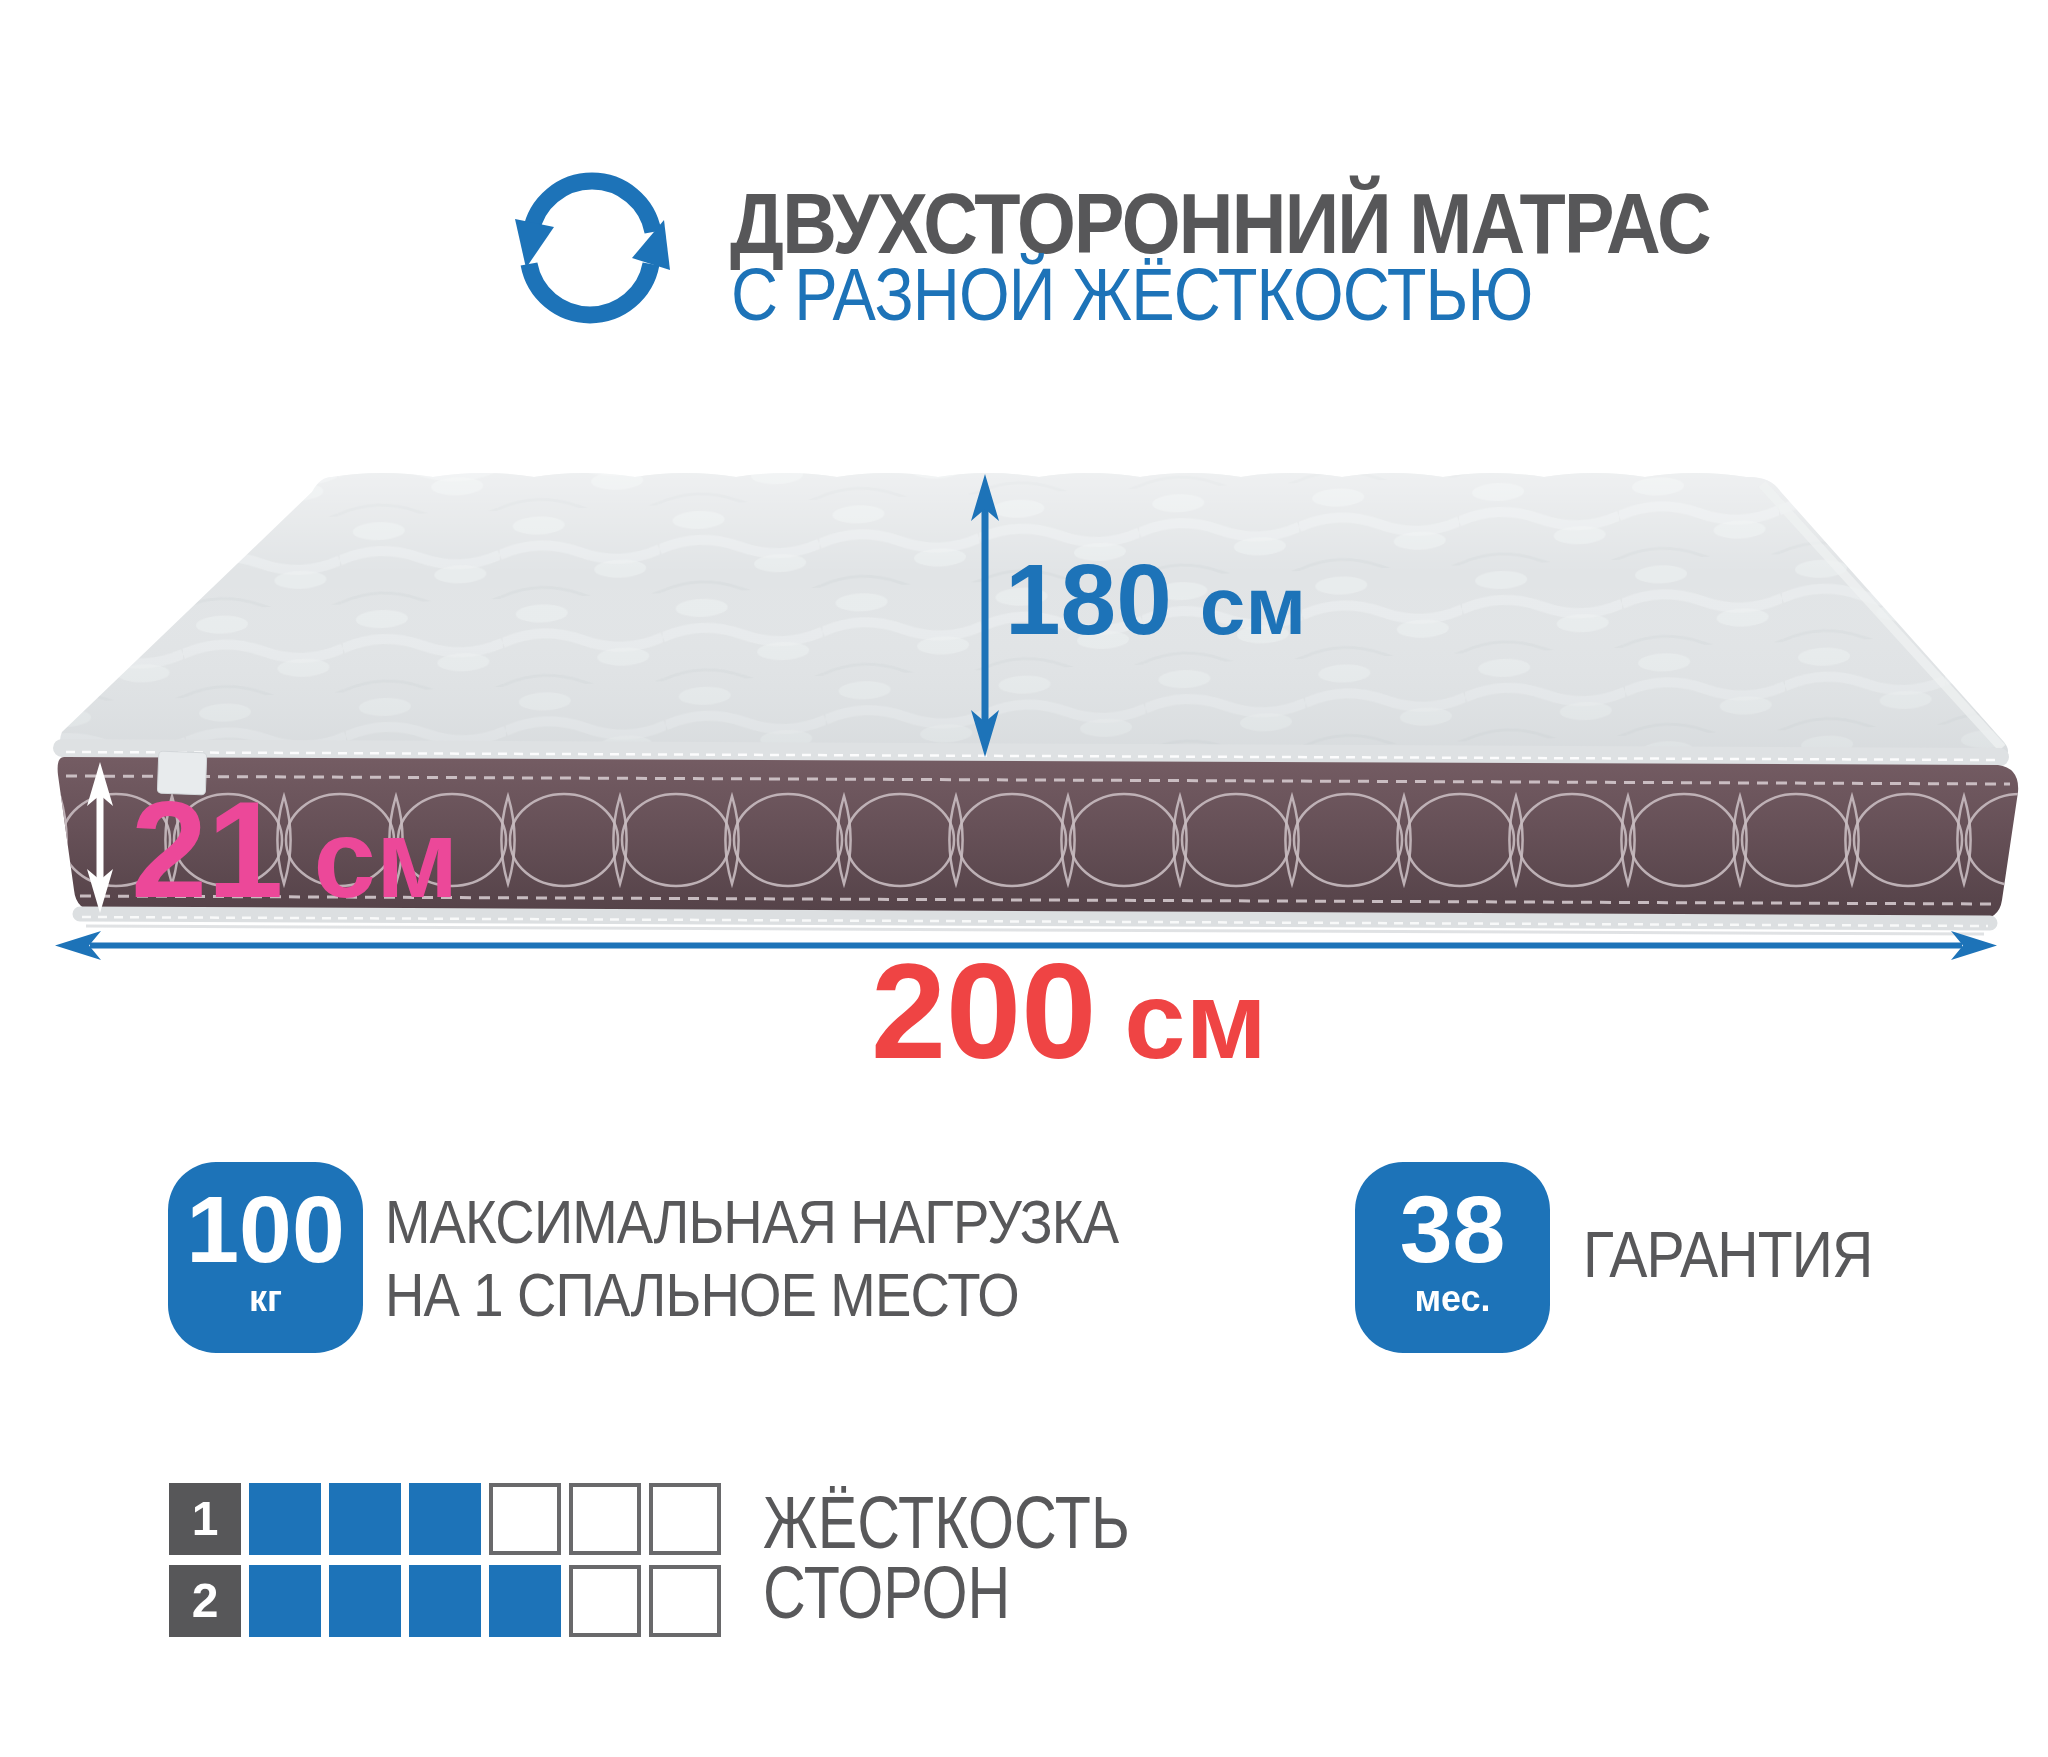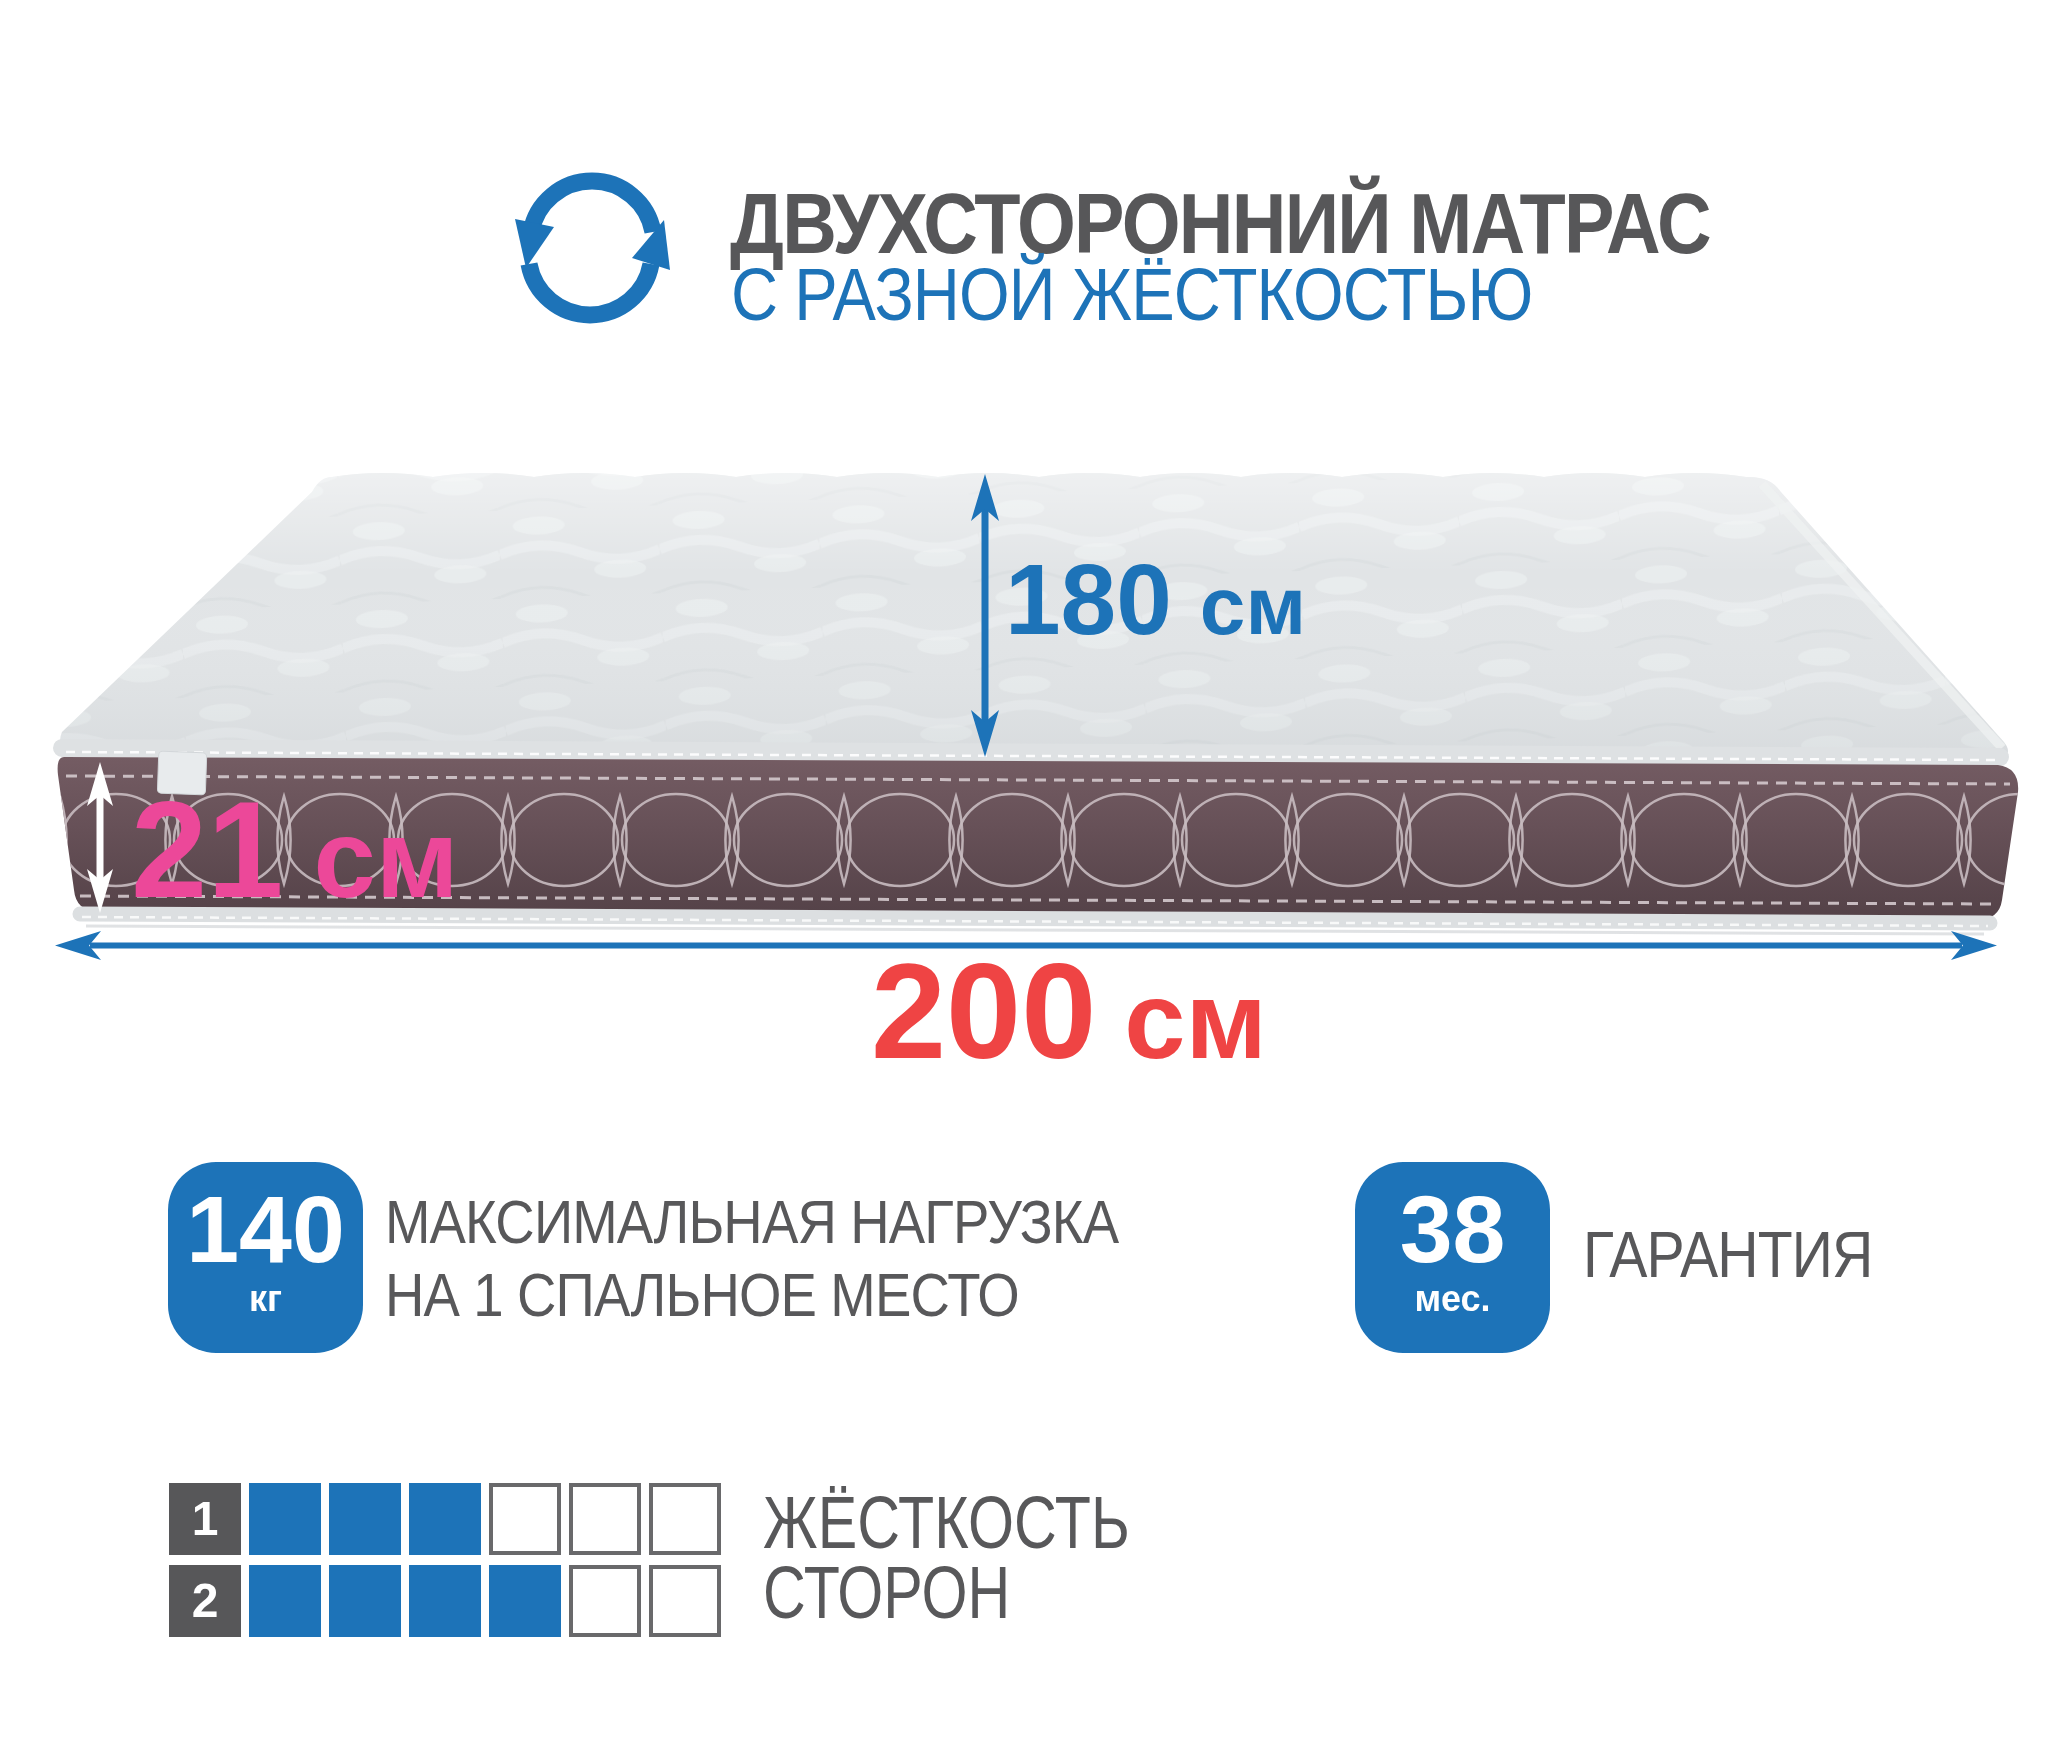--- a/index.html
+++ b/index.html
@@ -152,21 +152,21 @@
     <span class="v">180</span><span class="u">см</span>
   </div>
   <div class="dim" id="dim-height">
     <span class="v">21</span><span class="u">см</span>
   </div>
   <div class="dim" id="dim-width">
     <span class="v">200</span><span class="u">см</span>
   </div>
 
   <div class="badge" id="badge-load">
-    <div class="bv">140</div>
+    <div class="bv">100</div>
     <div class="bu">кг</div>
   </div>
   <div class="load-label">
     <div>МАКСИМАЛЬНАЯ НАГРУЗКА</div>
     <div>НА 1 СПАЛЬНОЕ МЕСТО</div>
   </div>
 
   <div class="badge" id="badge-warranty">
     <div class="bv">38</div>
     <div class="bu">мес.</div>

